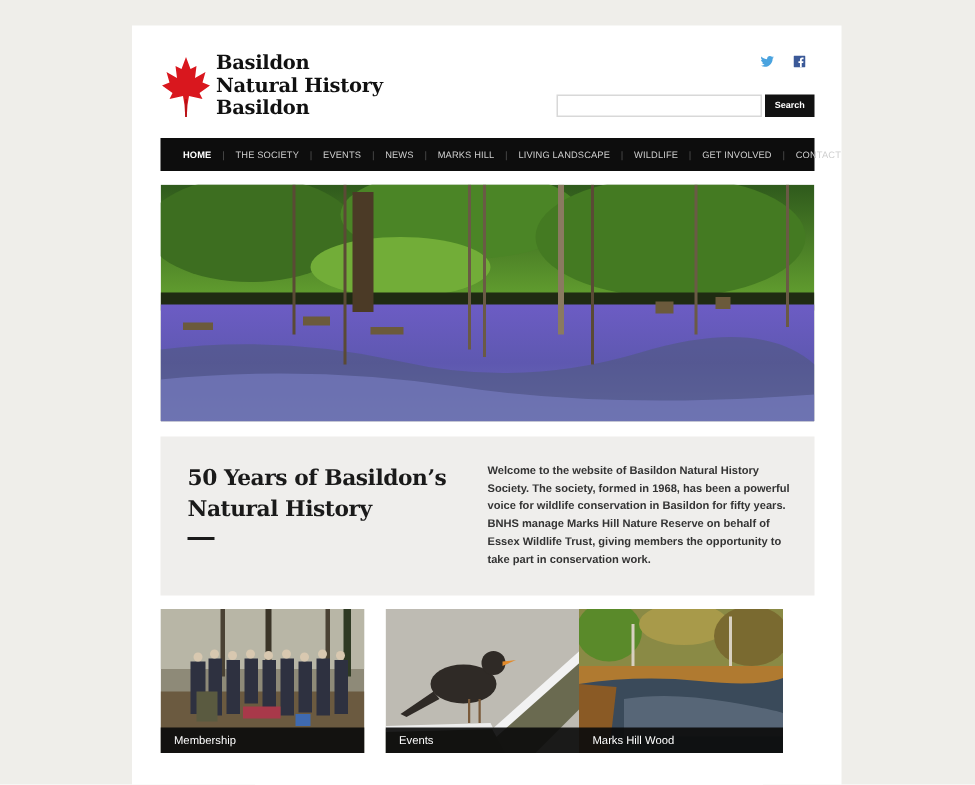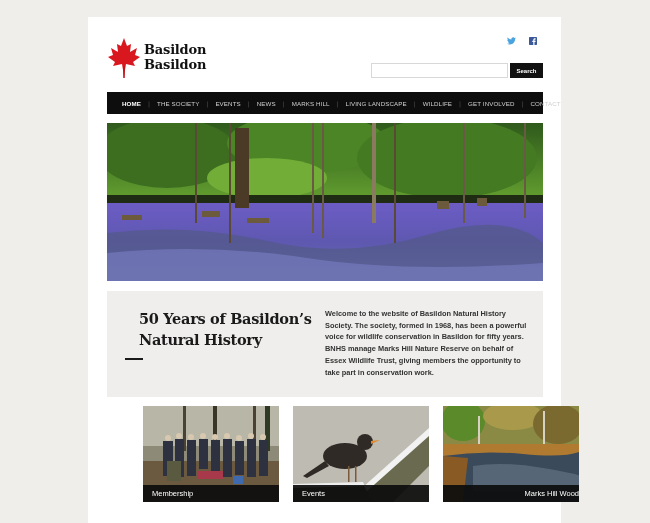--- a/index.html
+++ b/index.html
@@ -1,49 +1,50 @@
 <!DOCTYPE html>
 <html><head>
 <meta charset="utf-8">
 <style>
   html,body{margin:0;padding:0;}
   body{width:650px;height:523px;background:#efeeea;overflow:hidden;position:relative;font-family:"DejaVu Sans",sans-serif;}
   .card{position:absolute;left:88px;top:17px;width:473px;height:520px;background:#ffffff;}
-  .logo{position:absolute;left:107px;top:34px;display:flex;align-items:center;}
+  .logo{position:absolute;left:107px;top:34px;display:flex;align-items:flex-end;}
   .leaf{width:34px;height:44px;margin-top:2px;}
   .site-title{margin-left:3px;font-family:"DejaVu Serif",serif;font-weight:bold;font-size:13px;line-height:15px;color:#111;letter-spacing:-0.2px;}
   .social{position:absolute;top:37px;left:507px;display:flex;gap:13px;align-items:center;}
   .social svg{display:block;}
   .search-input{position:absolute;left:371px;top:63px;width:135px;height:13px;border:1px solid #d8d8d8;background:#fff;padding:0;margin:0;outline:none;}
   .search-btn{position:absolute;left:510px;top:63px;width:33px;height:15px;background:#111;color:#fff;font-family:"Liberation Sans",sans-serif;font-size:6px;font-weight:bold;border:none;display:flex;align-items:center;justify-content:center;padding:0;}
   .nav{position:absolute;left:107px;top:92px;width:436px;height:22px;background:#0d0d0d;display:flex;align-items:center;padding-left:15px;box-sizing:border-box;}
   .nav-item{color:#cfcfcf;font-family:"Liberation Sans",sans-serif;font-size:6.2px;letter-spacing:0.1px;white-space:nowrap;}
   .nav-item.active{color:#fff;font-weight:bold;}
   .nav-sep{color:#555;font-size:6px;margin:0 7px;}
   .hero{position:absolute;left:107px;top:123px;width:436px;height:158px;overflow:hidden;}
   .intro{position:absolute;left:107px;top:291px;width:436px;height:106px;background:#efeeec;}
-  .intro-title{position:absolute;left:32px;top:17px;width:180px;font-family:"DejaVu Serif",serif;font-weight:bold;font-size:14.5px;line-height:21px;color:#1a1a1a;letter-spacing:-0.3px;}
+  .intro-title{position:absolute;left:18px;top:17px;width:180px;font-family:"DejaVu Serif",serif;font-weight:bold;font-size:14.5px;line-height:21px;color:#1a1a1a;letter-spacing:-0.3px;}
   .intro-rule{position:absolute;left:18px;top:67px;width:18px;height:2px;background:#1a1a1a;}
   .intro-text{position:absolute;left:218px;top:17px;width:205px;font-family:"Liberation Sans",sans-serif;font-size:7.4px;line-height:11.7px;color:#333;font-weight:bold;}
-  .tile{position:absolute;top:406px;width:136px;height:96px;overflow:hidden;margin-left:36px;}
+  .tile{position:absolute;top:406px;width:136px;height:96px;overflow:hidden;}
   .tile-caption{position:absolute;left:0;bottom:0;width:100%;height:17px;background:rgba(12,12,12,0.92);color:#fff;font-family:"Liberation Sans",sans-serif;font-size:7.5px;line-height:17px;padding-left:9px;box-sizing:border-box;}
   .tile svg{display:block;}
 </style>
 </head>
 <body>
 
 <div class="card"></div>
 
 <div class="logo">
   <svg class="leaf" viewBox="0 0 34 44">
     <path d="M17 2 L20 10 L24 8 L23 16 L30 12 L28 19 L33 21 L26 26 L28 30 L19 28 L18 34 L17.5 42 L16.5 42 L16 34 L15 28 L6 30 L8 26 L1 21 L6 19 L4 12 L11 16 L10 8 L14 10 Z" fill="#d9171e"></path>
     <path d="M17 30 L17 42" stroke="#b01015" stroke-width="1"></path>
   </svg>
   <div class="site-title">
     <div>Basildon</div>
+    <div>Natural History</div>
     <div>Basildon</div>
   </div>
 </div>
 
 <div class="social">
   <a>
     <svg width="9" height="8" viewBox="0 0 24 20">
       <path d="M24 2.4c-.9.4-1.8.7-2.8.8 1-.6 1.8-1.6 2.2-2.7-1 .6-2 1-3.1 1.2C19.3.7 18 0 16.6 0c-2.7 0-4.9 2.2-4.9 4.9 0 .4 0 .8.1 1.1C7.7 5.8 4.1 3.9 1.7.9c-.4.7-.7 1.6-.7 2.5 0 1.7.9 3.2 2.2 4.1-.8 0-1.6-.2-2.2-.6v.1c0 2.4 1.7 4.4 3.9 4.8-.4.1-.8.2-1.3.2-.3 0-.6 0-.9-.1.6 2 2.4 3.4 4.6 3.4-1.7 1.3-3.8 2.1-6.1 2.1-.4 0-.8 0-1.2-.1 2.2 1.4 4.8 2.2 7.5 2.2 9.1 0 14-7.5 14-14v-.6c1-.7 1.8-1.6 2.4-2.5z" fill="#4aa3df"></path>
     </svg>
   </a>
@@ -173,21 +174,21 @@
     <ellipse cx="52" cy="50" rx="22" ry="13" fill="#2f2a26"></ellipse>
     <circle cx="72" cy="36" r="8" fill="#2f2a26"></circle>
     <path d="M78 35 L87 34 L78 38 Z" fill="#e28a2a"></path>
     <path d="M32 55 L10 70 L14 72 L36 60 Z" fill="#2f2a26"></path>
     <rect x="55" y="60" width="1.5" height="16" fill="#7a5a3a"></rect>
     <rect x="62" y="60" width="1.5" height="16" fill="#7a5a3a"></rect>
   </svg>
   <div class="tile-caption">Events</div>
 </a>
 
-<a class="tile" style="left:407px;text-align:right;">
+<a class="tile" style="left:386px;">
   <svg width="136" height="96" viewBox="0 0 136 96">
     <rect width="136" height="96" fill="#6b6a3a"></rect>
     <rect width="136" height="40" fill="#8a8a45"></rect>
     <ellipse cx="20" cy="15" rx="22" ry="20" fill="#5a8a2a"></ellipse>
     <ellipse cx="70" cy="10" rx="30" ry="14" fill="#a89a4a"></ellipse>
     <ellipse cx="115" cy="18" rx="25" ry="20" fill="#7a6a30"></ellipse>
     <rect x="35" y="10" width="2" height="35" fill="#d8d0c0"></rect>
     <rect x="100" y="5" width="2" height="40" fill="#d8d0c0"></rect>
     <rect y="38" width="136" height="12" fill="#b07a30"></rect>
     <path d="M0 50 Q40 44 80 48 T136 46 L136 96 L0 96 Z" fill="#3a4a5a"></path>

